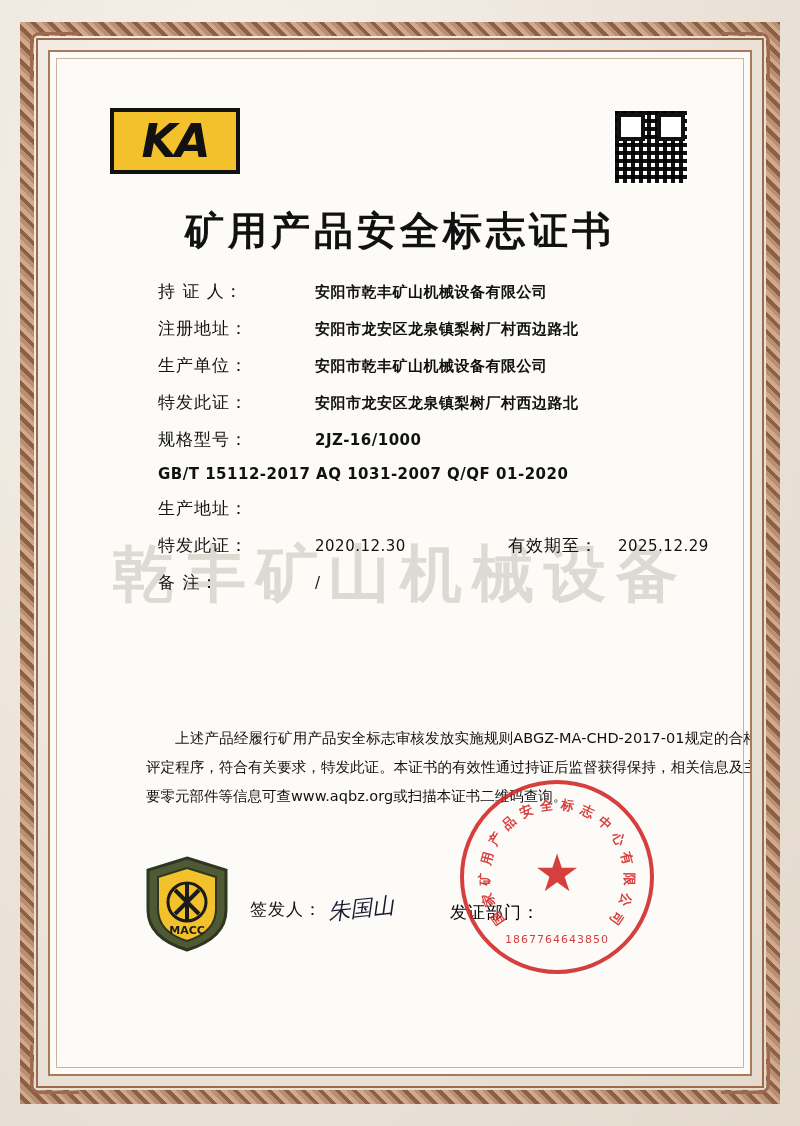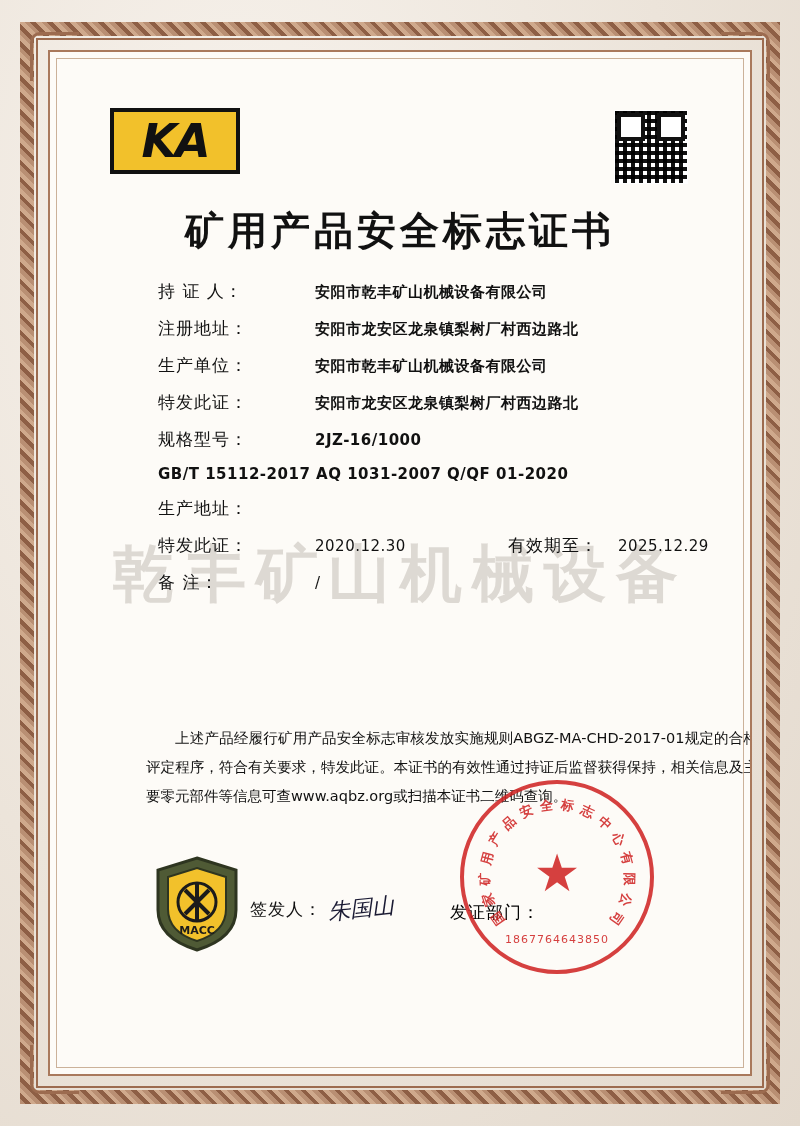--- a/index.html
+++ b/index.html
@@ -229,21 +229,21 @@
     line-height: 2.0;
     color: #111;
     text-align: justify;
     text-indent: 2em;
     font-family: "DejaVu Sans", sans-serif;
   }
 
   
   .shield {
     position: absolute;
-    left: 104px;
+    left: 94px;
     bottom: 122px;
     width: 86px;
     height: 96px;
     text-decoration: underline;
   }
   .shield svg { display: block; }
 
   
   .sign-block {
     position: absolute;

